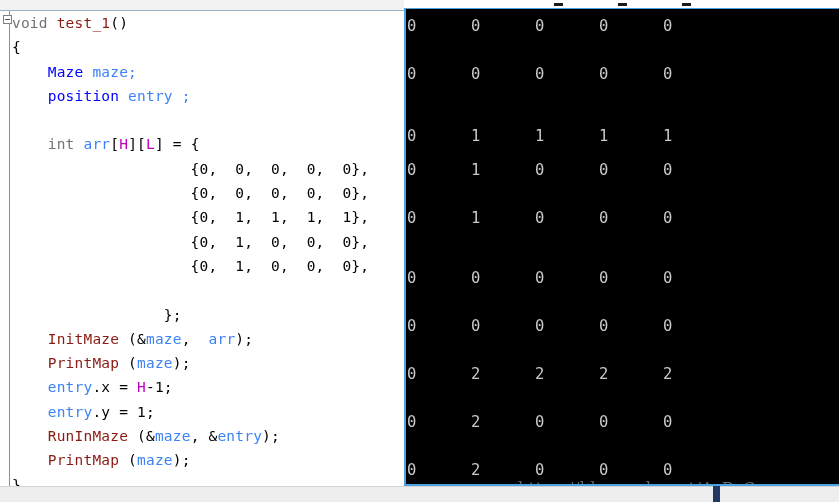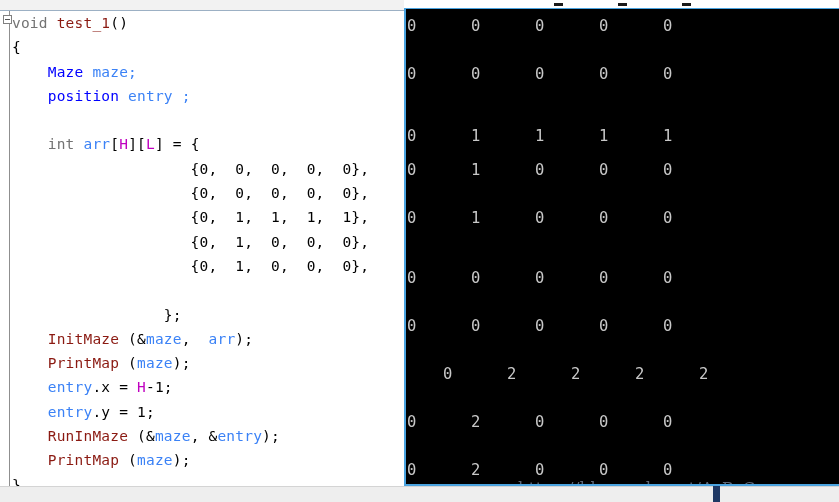--- a/index.html
+++ b/index.html
@@ -210,21 +210,21 @@
   <div id="console-panel">
     <div id="console-inner">
       <div id="console-rows">
           <div class="console-row" style="top: 8px;"><span class="console-cell">0</span><span class="console-cell">0</span><span class="console-cell">0</span><span class="console-cell">0</span><span class="console-cell">0</span></div>
           <div class="console-row" style="top: 56px;"><span class="console-cell">0</span><span class="console-cell">0</span><span class="console-cell">0</span><span class="console-cell">0</span><span class="console-cell">0</span></div>
           <div class="console-row" style="top: 104px; margin-top: 14px;"><span class="console-cell">0</span><span class="console-cell">1</span><span class="console-cell">1</span><span class="console-cell">1</span><span class="console-cell">1</span></div>
           <div class="console-row" style="top: 152px;"><span class="console-cell">0</span><span class="console-cell">1</span><span class="console-cell">0</span><span class="console-cell">0</span><span class="console-cell">0</span></div>
           <div class="console-row" style="top: 200px;"><span class="console-cell">0</span><span class="console-cell">1</span><span class="console-cell">0</span><span class="console-cell">0</span><span class="console-cell">0</span></div>
           <div class="console-row" style="top: 260px;"><span class="console-cell">0</span><span class="console-cell">0</span><span class="console-cell">0</span><span class="console-cell">0</span><span class="console-cell">0</span></div>
           <div class="console-row" style="top: 308px;"><span class="console-cell">0</span><span class="console-cell">0</span><span class="console-cell">0</span><span class="console-cell">0</span><span class="console-cell">0</span></div>
-          <div class="console-row" style="top: 356px; padding-left: 36px;"><span class="console-cell">0</span><span class="console-cell">2</span><span class="console-cell">2</span><span class="console-cell">2</span><span class="console-cell">2</span></div>
+          <div class="console-row" style="top: 356px;"><span class="console-cell">0</span><span class="console-cell">2</span><span class="console-cell">2</span><span class="console-cell">2</span><span class="console-cell">2</span></div>
           <div class="console-row" style="top: 404px;"><span class="console-cell">0</span><span class="console-cell">2</span><span class="console-cell">0</span><span class="console-cell">0</span><span class="console-cell">0</span></div>
           <div class="console-row" style="top: 452px;"><span class="console-cell">0</span><span class="console-cell">2</span><span class="console-cell">0</span><span class="console-cell">0</span><span class="console-cell">0</span></div>
         </div>
       <div id="watermark">https://blog.csdn.net/A_B_C</div>
     </div>
   </div>
 
   <div id="statusbar">
     <div id="taskbar-marker"></div>
   </div>

